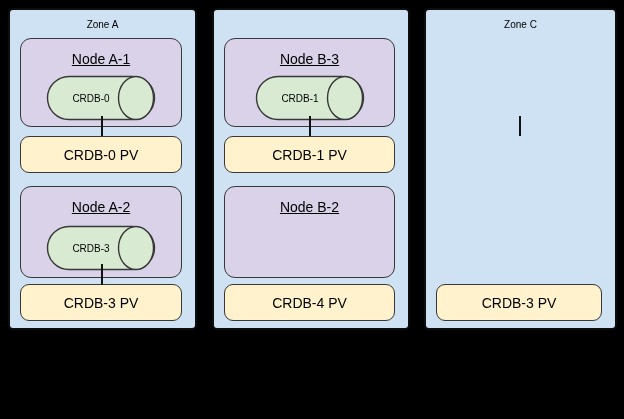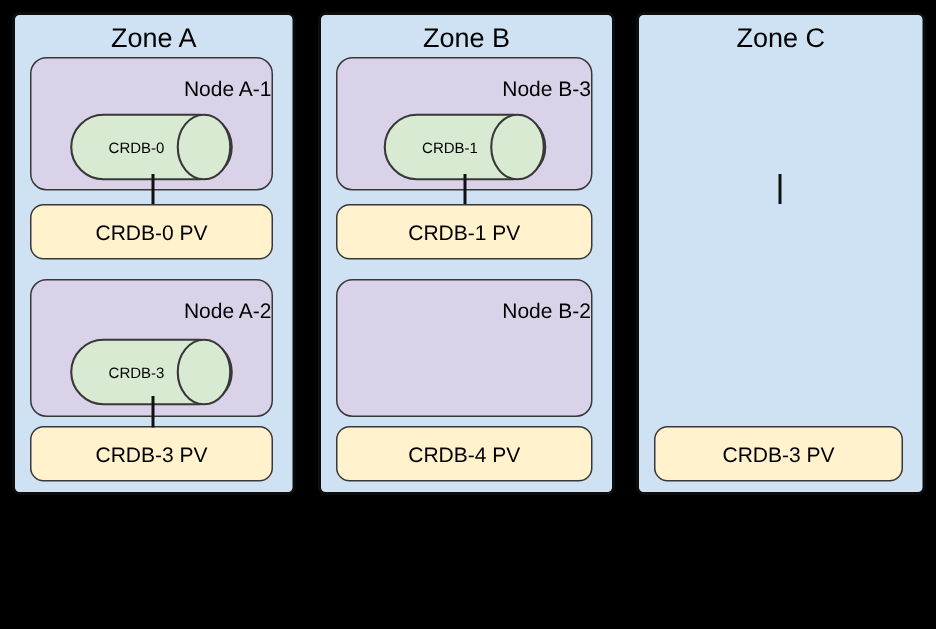--- a/index.html
+++ b/index.html
@@ -17,35 +17,35 @@
     background:#cfe2f3;
     border:2px solid #0d0d0d;
     border-radius:5px;
     box-sizing:border-box;
   }
   .zone-a{left:8px;width:189px;}
   .zone-b{left:212px;width:198px;}
   .zone-c{left:424px;width:193px;}
   .zone-label{
     position:absolute;top:7px;left:0;width:100%;
-    text-align:center;font-size:18px;line-height:16px;
+    text-align:center;font-size:10px;line-height:16px;
   }
   .node{
     position:absolute;left:10px;right:13px;
     background:#d9d2e9;
     border:1px solid #383838;
     border-radius:11px;
     box-sizing:border-box;
     z-index:1;
   }
   .node-1{top:28px;height:89px;}
   .node-2{top:176px;height:92px;}
   .node-label{
     position:absolute;top:12px;left:0;width:100%;
-    text-align:right;font-size:14px;line-height:16px;
+    text-align:center;font-size:14px;line-height:16px;text-decoration:underline;
   }
   .cylinder{
     position:absolute;top:36px;left:50%;
     transform:translateX(-50%);
     z-index:3;
   }
   .connector{
     position:absolute;left:50%;width:2px;margin-left:-2px;
     background:#111;
     z-index:2;
@@ -95,21 +95,20 @@
         <text x="45" y="27" text-anchor="middle" font-size="10" fill="#000">CRDB-3</text>
       </svg>
     </div>
     <div class="connector connector-2"></div>
     <div class="pv pv-2">
       <span>CRDB-3 PV</span>
     </div>
   </div>
 
   <div class="zone zone-b">
-    <div class="zone-label">Zone B</div>
 
     <div class="node node-1">
       <div class="node-label">Node B-3</div>
       <svg class="cylinder" width="110" height="46" viewBox="0 0 110 46">
         <rect x="1.5" y="1.5" width="107" height="43" rx="21.5" ry="21.5" fill="#d9ead3" stroke="#383838" stroke-width="1.4"></rect>
         <ellipse cx="90" cy="23" rx="17.5" ry="21.5" fill="#d9ead3" stroke="#383838" stroke-width="1.4"></ellipse>
         <text x="45" y="27" text-anchor="middle" font-size="10" fill="#000">CRDB-1</text>
       </svg>
     </div>
     <div class="connector connector-1"></div>

